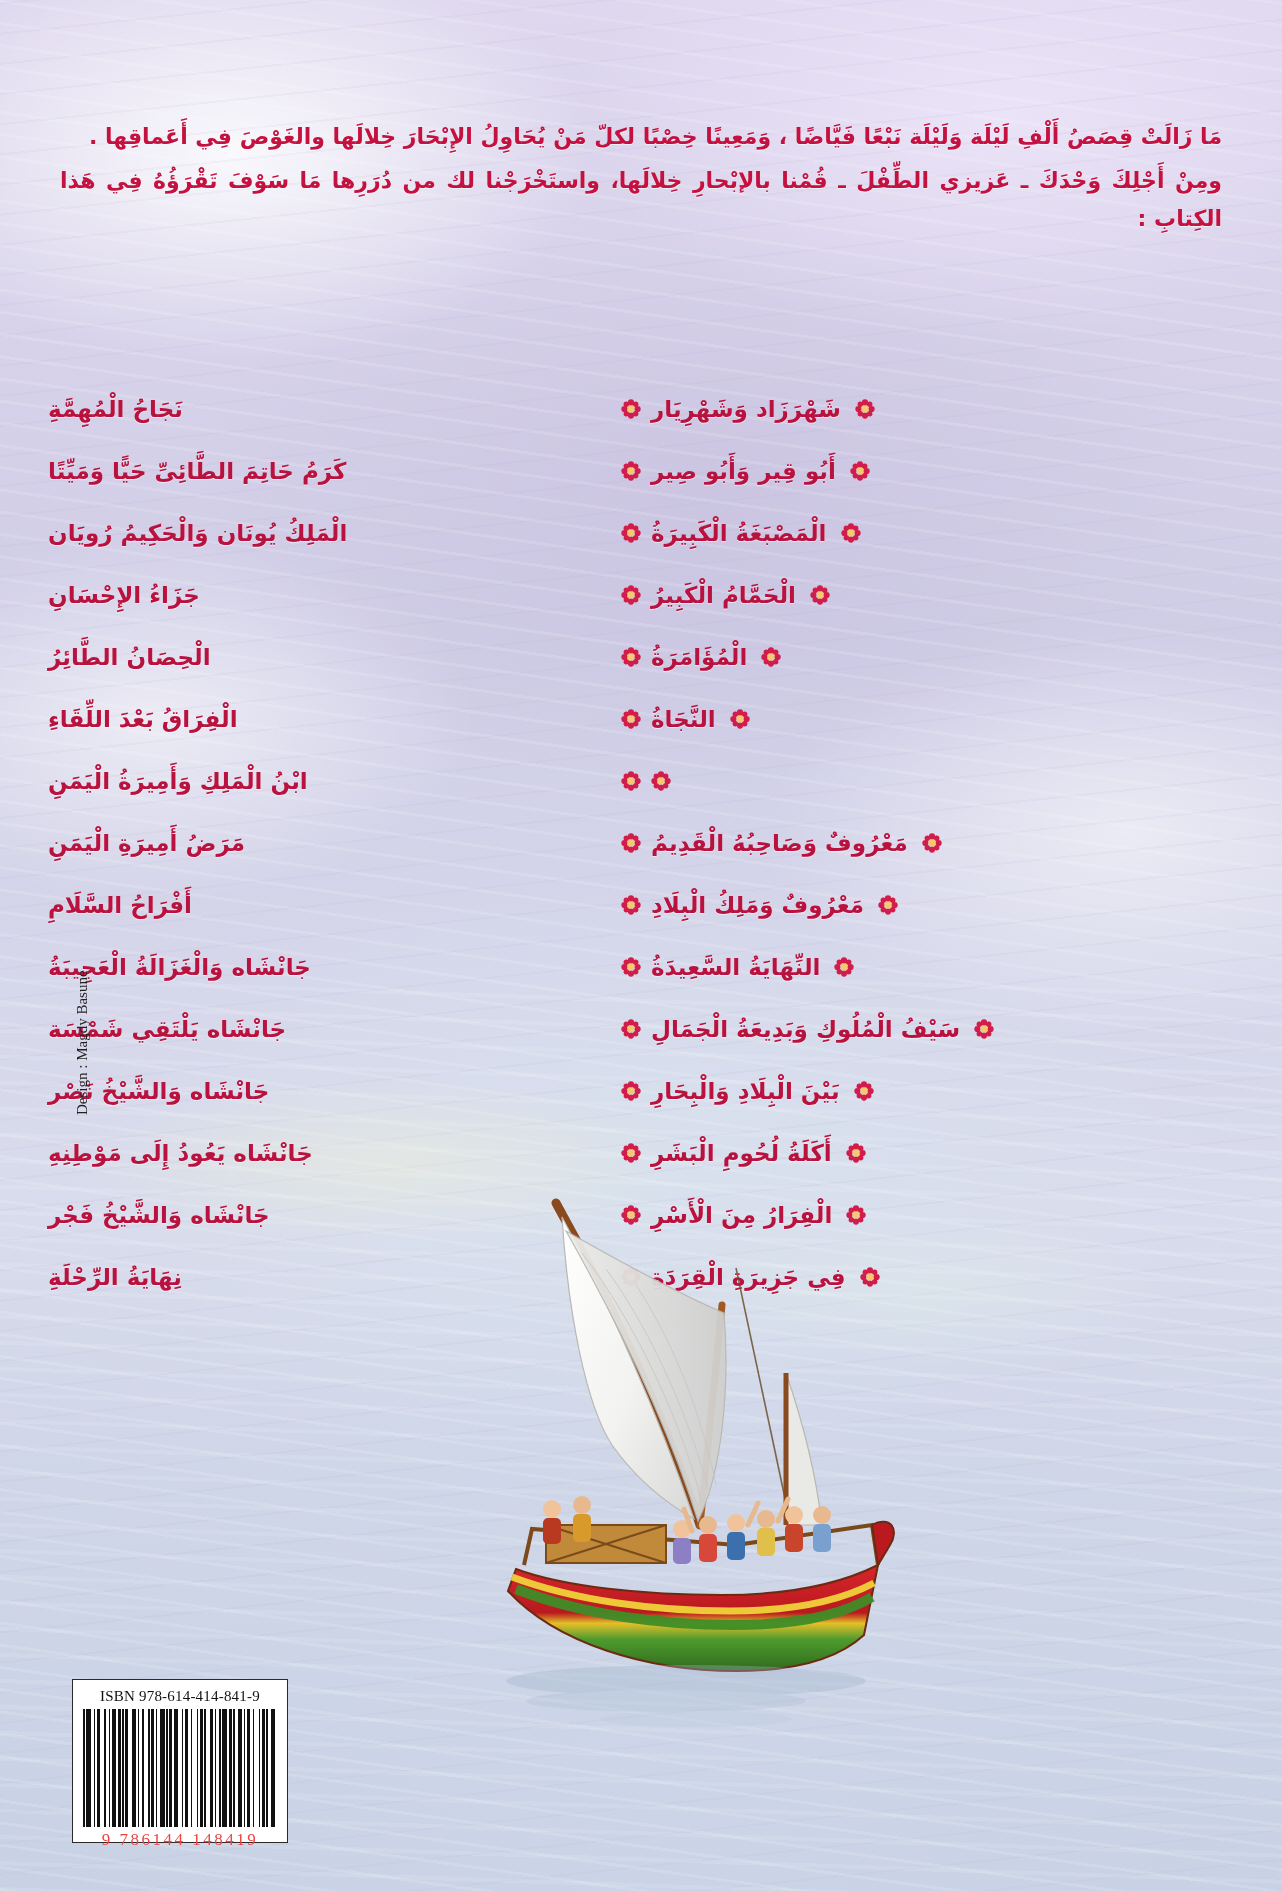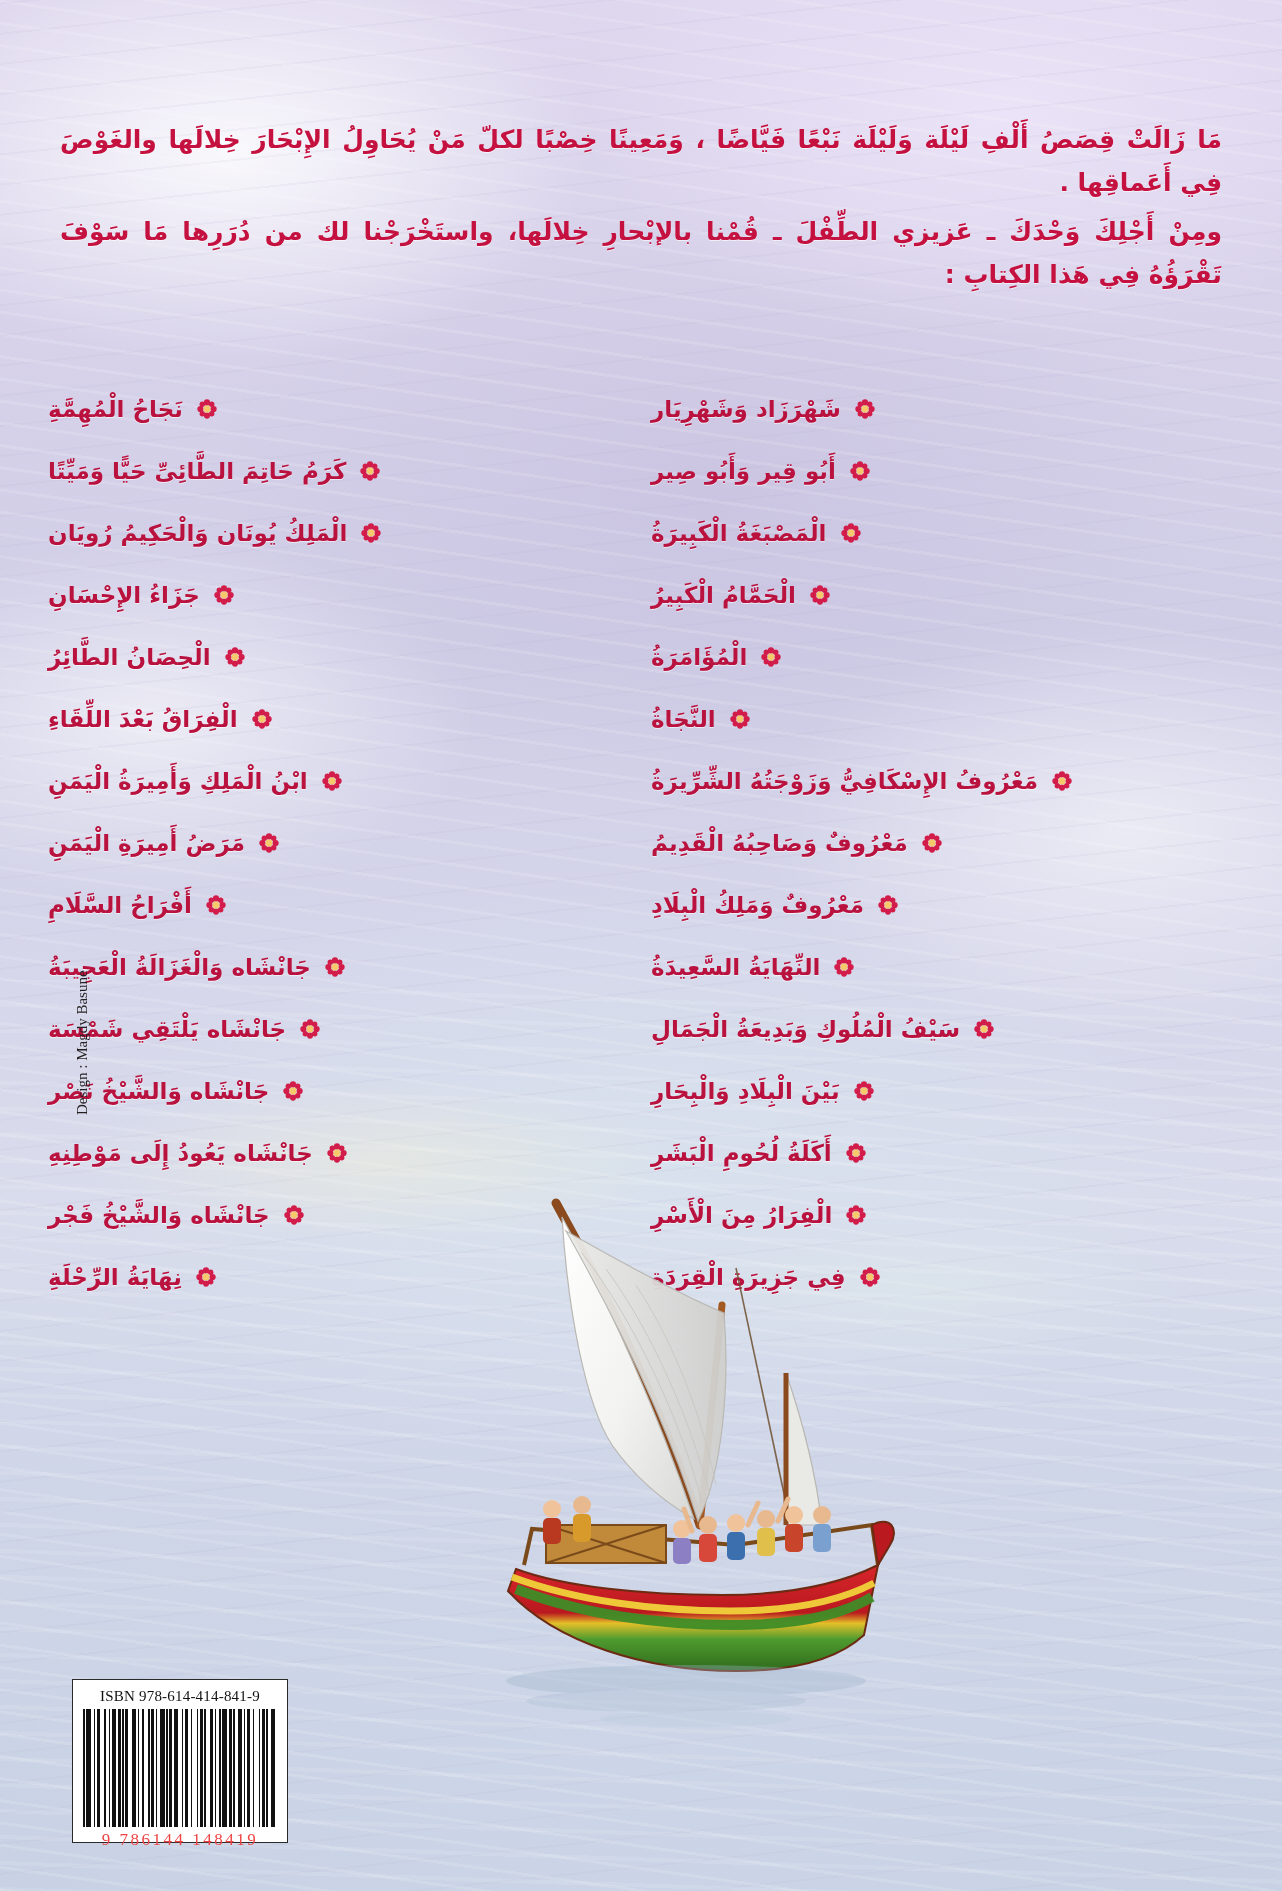--- a/index.html
+++ b/index.html
@@ -52,21 +52,21 @@
   }
 
   
   .intro {
     position: absolute;
     top: 118px;
     right: 60px;
     left: 60px;
     text-align: justify;
     color: #c4113f;
-    font-size: 25px;
+    font-size: 22px;
     line-height: 1.72;
     font-weight: bold;
     text-shadow: 0 1px 0 rgba(255,255,255,0.6);
   }
   .intro p {
     margin: 0 0 6px 0;
   }
   .intro p.last {
     text-align: justify;
   }
@@ -104,21 +104,21 @@
   .flower svg { display: block; }
 
   .entry-label {
     color: #b9123f;
     font-size: 23px;
     font-weight: bold;
     white-space: nowrap;
     text-shadow: 0 1px 0 rgba(255,255,255,0.55);
   }
   .col.right .entry { justify-content: flex-end; }
-  .col.left  .entry { justify-content: flex-end; }
+  .col.left  .entry { justify-content: space-between; }
 
   
   .design-credit {
     position: absolute;
     left: 74px;
     top: 1115px;
     transform: rotate(-90deg);
     transform-origin: left top;
     color: #231f20;
     font-size: 15px;
@@ -304,21 +304,20 @@
                 <circle cx="10" cy="16.6" r="3.1"></circle>
                 <circle cx="3.4" cy="10" r="3.1"></circle>
                 <circle cx="14.7" cy="5.3" r="2.7"></circle>
                 <circle cx="14.7" cy="14.7" r="2.7"></circle>
                 <circle cx="5.3" cy="14.7" r="2.7"></circle>
                 <circle cx="5.3" cy="5.3" r="2.7"></circle>
               </g>
               <circle cx="10" cy="10" r="3.4" fill="#f6c96a"></circle>
             </svg>
           </span>
-        <span class="entry-label">مَعْرُوفُ الإِسْكَافِيُّ وَزَوْجَتُهُ الشِّرِّيرَةُ</span>
       </div>
       <div class="entry">
         <span class="flower">
             <svg width="20" height="20" viewBox="0 0 20 20">
               <g fill="#d21d4a">
                 <circle cx="10" cy="3.4" r="3.1"></circle>
                 <circle cx="16.6" cy="10" r="3.1"></circle>
                 <circle cx="10" cy="16.6" r="3.1"></circle>
                 <circle cx="3.4" cy="10" r="3.1"></circle>
                 <circle cx="14.7" cy="5.3" r="2.7"></circle>

